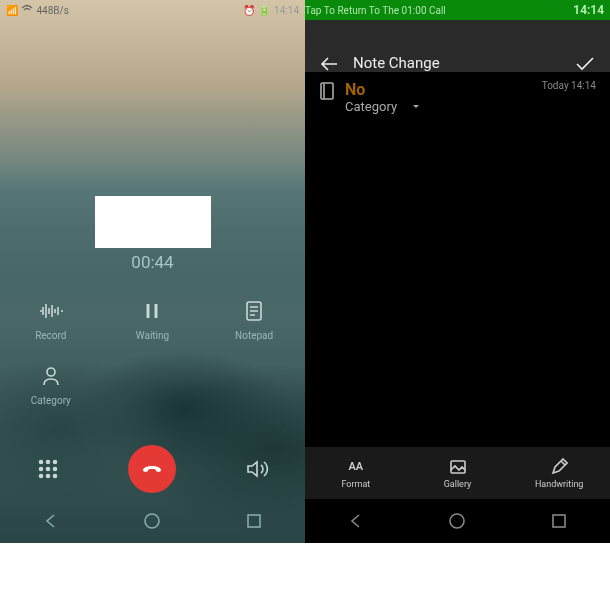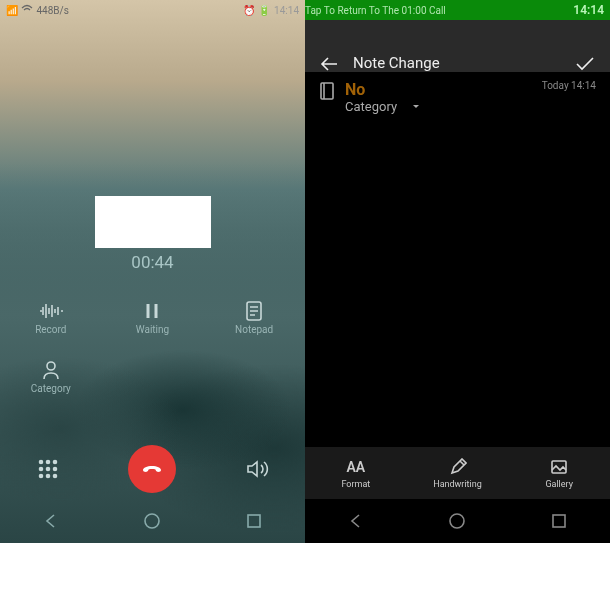--- a/index.html
+++ b/index.html
@@ -16,21 +16,21 @@
     linear-gradient(180deg, transparent 0%, #4a6868 40%, #2a4545 100%); }
   
   .status-bar { height: 20px; display: flex; justify-content: space-between; align-items: center; padding: 0 6px; font-size: 10px; color: #666; position: relative; z-index: 10; }
   .status-left, .status-right { display: flex; gap: 3px; align-items: center; }
   .status-right { color: #999; }
   
   .contact-box { position: absolute; top: 196px; left: 50%; transform: translateX(-50%); width: 116px; height: 52px; background: #fff; z-index: 5; }
   .call-timer { position: absolute; top: 252px; left: 50%; transform: translateX(-50%); color: #a8c5c5; font-size: 17px; z-index: 5; }
   
   .grid { position: absolute; top: 298px; left: 0; width: 100%; display: grid; grid-template-columns: repeat(3,1fr); row-gap: 22px; z-index: 5; }
-  .gitem { display: flex; flex-direction: column; align-items: center; color: #c8d8d8; }
+  .gitem { display: flex; flex-direction: column; align-items: center; gap: 6px; color: #c8d8d8; }
   .gitem .ic { width: 26px; height: 26px; display: flex; align-items: center; justify-content: center; }
   .gitem .lbl { font-size: 10px; color: #9ab5b5; }
   
   .bottom-row { position: absolute; bottom: 50px; left: 0; width: 100%; display: flex; justify-content: space-around; align-items: center; z-index: 5; }
   .end-call { width: 48px; height: 48px; border-radius: 50%; background: #e53935; display: flex; align-items: center; justify-content: center; }
   .ic-btn { width: 30px; height: 30px; display: flex; align-items: center; justify-content: center; color: #c8d8d8; }
   
   .nav-bar { position: absolute; bottom: 0; left: 0; width: 100%; height: 44px; display: flex; justify-content: space-around; align-items: center; z-index: 5; }
   .nav-bar .nav { width: 20px; height: 20px; }
   
@@ -186,40 +186,40 @@
           <svg width="8" height="6" viewBox="0 0 8 6">
               <path d="M1 1l3 3 3-3" fill="currentColor" stroke="none"></path>
             </svg>
         </div>
       </div>
       <div class="date">Today 14:14</div>
     </div>
 
     <div class="note-toolbar">
       <div class="tbitem">
-        <div class="ic" style="font-size:14px;font-weight:600">AA</div>
+        <div class="ic" style="font-size:11px;font-weight:600">AA</div>
         <div class="lbl">Format</div>
-      </div>
-      <div class="tbitem">
-        <div class="ic">
-            <svg width="18" height="18" viewBox="0 0 18 18">
-              <path d="M3 15l2-6 8-8 4 4-8 8-6 2z M11 3l4 4"></path>
-            </svg>
-          </div>
-        <div class="lbl">Handwriting</div>
       </div>
       <div class="tbitem">
         <div class="ic">
             <svg width="18" height="16" viewBox="0 0 18 16">
               <rect x="2" y="2" width="14" height="12" rx="1"></rect>
               <path d="M2 11l4-4 4 4 3-3 3 3"></path>
             </svg>
           </div>
         <div class="lbl">Gallery</div>
       </div>
+      <div class="tbitem">
+        <div class="ic">
+            <svg width="18" height="18" viewBox="0 0 18 18">
+              <path d="M3 15l2-6 8-8 4 4-8 8-6 2z M11 3l4 4"></path>
+            </svg>
+          </div>
+        <div class="lbl">Handwriting</div>
+      </div>
     </div>
 
     <div class="nav-bar dark">
       <svg class="nav" viewBox="0 0 20 20" style="color:#888">
           <path d="M13 4l-7 6 7 6"></path>
         </svg>
       <svg class="nav" viewBox="0 0 20 20" style="color:#888">
           <circle cx="10" cy="10" r="7"></circle>
         </svg>
       <svg class="nav" viewBox="0 0 20 20" style="color:#888">

